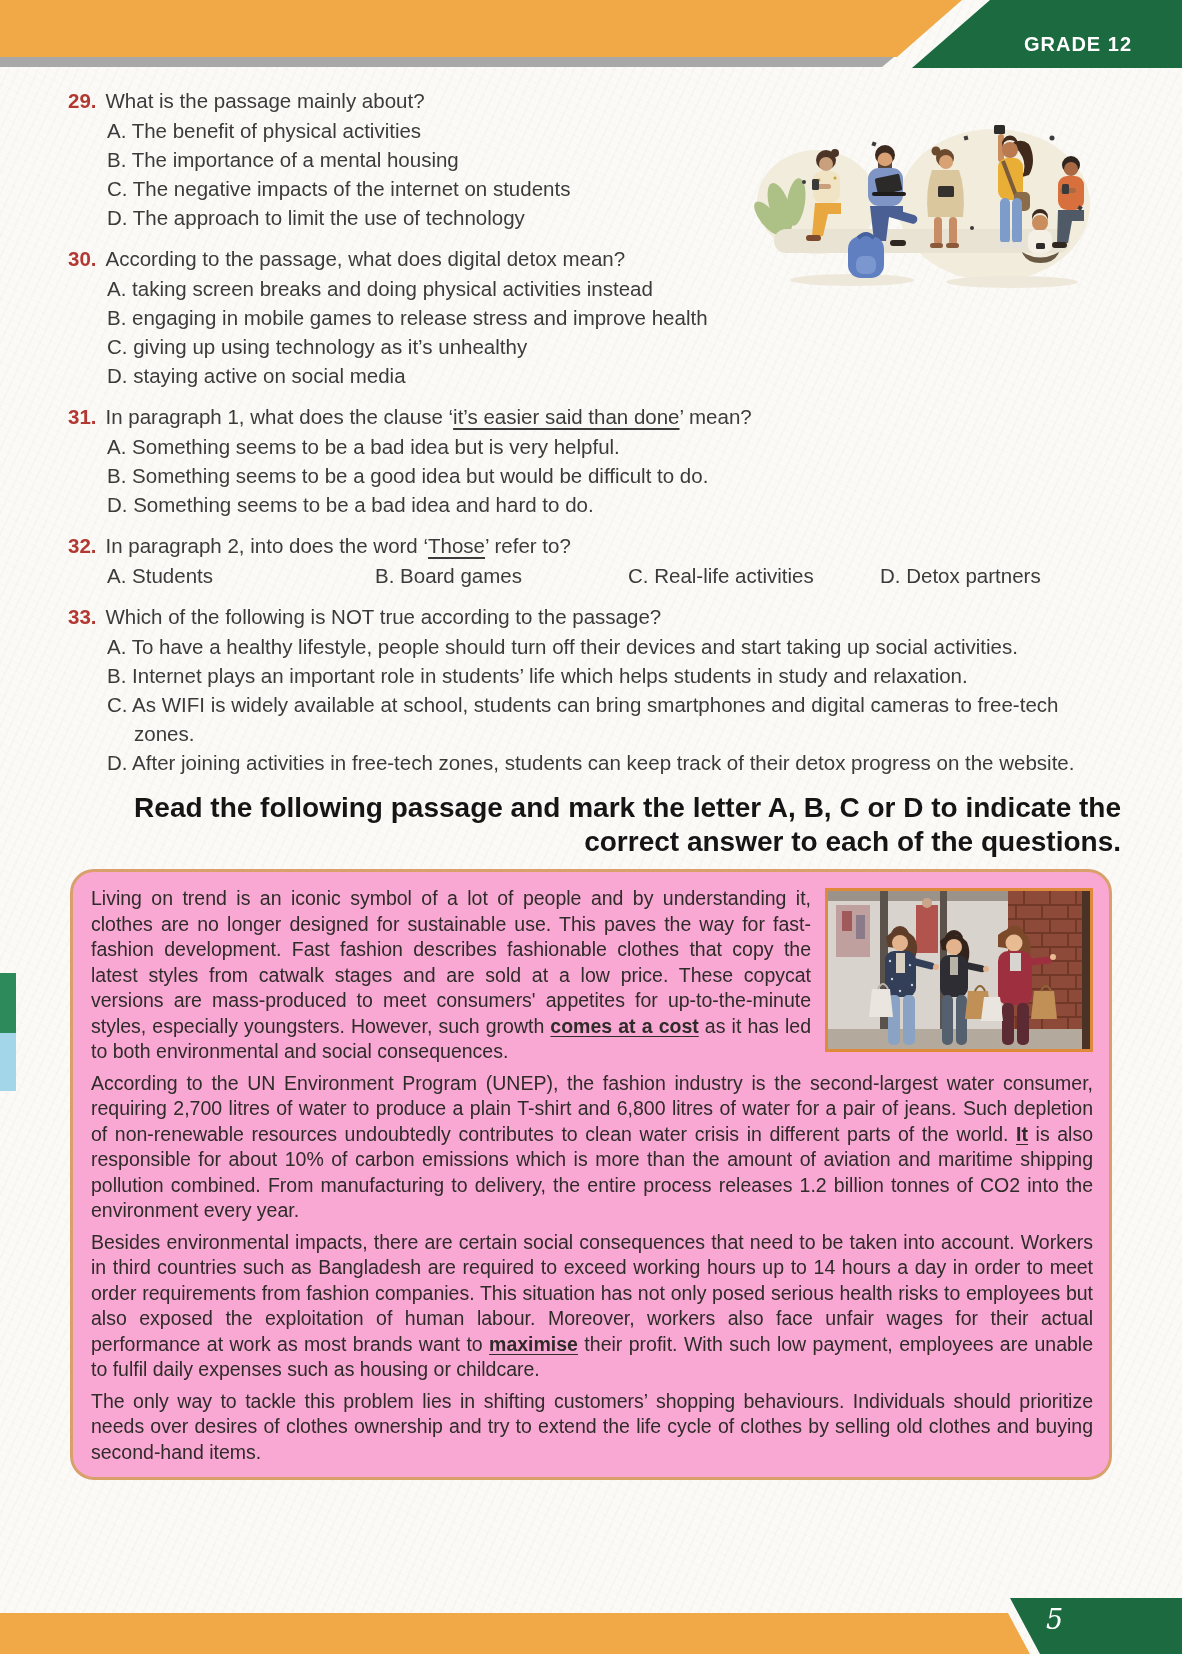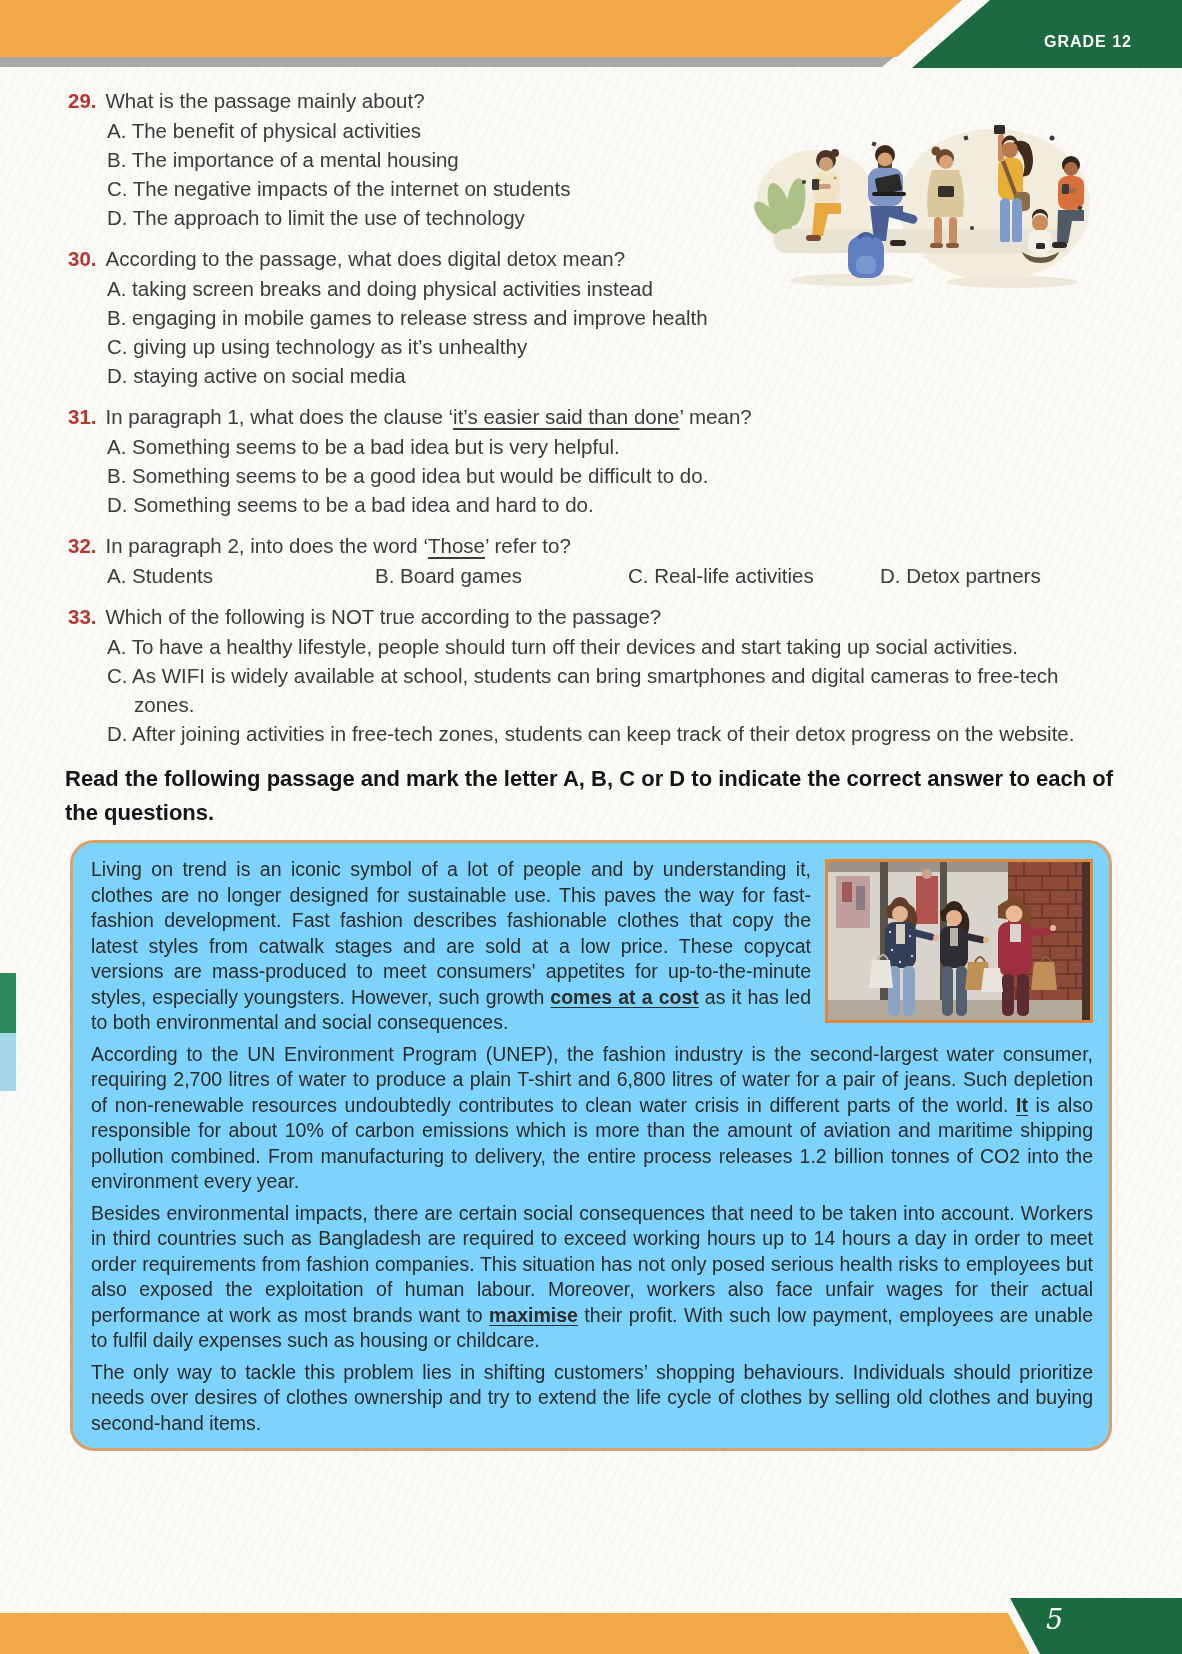--- a/index.html
+++ b/index.html
@@ -16,21 +16,21 @@
   }
 
   
   .band-orange-top { position:absolute; top:0; left:0; width:962px; height:57px;
     background:#f0a946; clip-path:polygon(0 0,962px 0,897px 57px,0 57px); }
   .band-gray-top { position:absolute; top:57px; left:0; width:894px; height:10px;
     background:#a8a8a8; clip-path:polygon(0 0,894px 0,882px 10px,0 10px); }
   .band-green-top { position:absolute; top:0; left:912px; width:270px; height:68px;
     background:#1c6a3f; clip-path:polygon(78px 0,270px 0,270px 68px,0 68px); }
   .grade-label { position:absolute; top:33px; right:50px; color:#ffffff;
-    font-weight:bold; font-size:16px; letter-spacing:1px; }
+    font-weight:bold; font-size:20px; letter-spacing:1px; }
 
   .band-orange-bottom { position:absolute; top:1613px; left:0; width:1030px; height:41px;
     background:#f0a946; clip-path:polygon(0 0,1008px 0,1030px 41px,0 41px); }
   .band-green-bottom { position:absolute; top:1598px; left:1008px; width:174px; height:56px;
     background:#1c6a3f; clip-path:polygon(2px 0,174px 0,174px 56px,32px 56px); }
   .page-num { position:absolute; left:1046px; top:1604px; color:#ffffff;
     font-size:27px; font-style:italic; font-family:"DejaVu Serif", serif; }
 
   .tab-green { position:absolute; left:0; top:973px; width:16px; height:60px; background:#2d8a5a; }
   .tab-blue  { position:absolute; left:0; top:1033px; width:16px; height:58px; background:#a3d6e8; }
@@ -43,25 +43,25 @@
   .q-options { margin-left:39px; width:1008px; }
   .q-option { font-size:20.5px; line-height:29px; color:#3b3b3b;
     padding-left:27px; text-indent:-27px; }
   .q-options-row { display:flex; margin-left:39px; width:1040px;justify-content:center; }
   .q-options-row .q-option { padding-left:0; text-indent:0; }
   .col-a { width:268px; } .col-b { width:253px; } .col-c { width:252px; } .col-d { flex:1; }
   .u { text-decoration:underline; text-underline-offset:4px; }
 
   
   .instruction { margin:14px 0 10px 65px; width:1056px; font-weight:bold;
-    font-size:22px; line-height:34px; color:#151515; }
+    font-size:28px; line-height:34px; color:#151515;text-align:right; }
 
   
   .passage-box { margin:4px 0 0 70px; width:1042px; box-sizing:border-box;
-    background:#7dd3fc; border:3px solid #d9a06c; border-radius:24px;
+    background:#f9a8d4; border:3px solid #d9a06c; border-radius:24px;
     padding:14px 16px 12px 18px; }
   .passage-photo { float:right; width:262px; height:158px; margin:2px 0 8px 14px;
     border:3px solid #de8a3a; box-sizing:content-box; }
   .passage-photo svg { display:block; }
   .passage-box p { margin:0 0 6px 0; font-size:19.5px; line-height:25.5px;
     color:#2e2b28; text-align:justify; }
   .passage-box p:last-child { margin-bottom:0; }
   .marked { font-weight:bold; text-decoration:underline; text-underline-offset:3px; }
 
   
@@ -213,20 +213,21 @@
         <div class="q-option col-d">D. Detox partners</div>
       </div>
     </div>
 
     <div class="question">
       <div class="q-head">
         <span class="q-num">33.</span><span>Which of the following is NOT true according to the passage?</span>
       </div>
       <div class="q-options">
         <div class="q-option">A. To have a healthy lifestyle, people should turn off their devices and start taking up social activities.</div>
+        <div class="q-option">B. Internet plays an important role in students’ life which helps students in study and relaxation.</div>
         <div class="q-option">C. As WIFI is widely available at school, students can bring smartphones and digital cameras to free-tech zones.</div>
         <div class="q-option">D. After joining activities in free-tech zones, students can keep track of their detox progress on the website.</div>
       </div>
     </div>
 
     <div class="instruction">Read the following passage and mark the letter A, B, C or D to indicate the correct answer to each of the questions.</div>
 
     <div class="passage-box">
       <div class="passage-photo">
         <svg viewBox="0 0 262 158" width="262" height="158">

